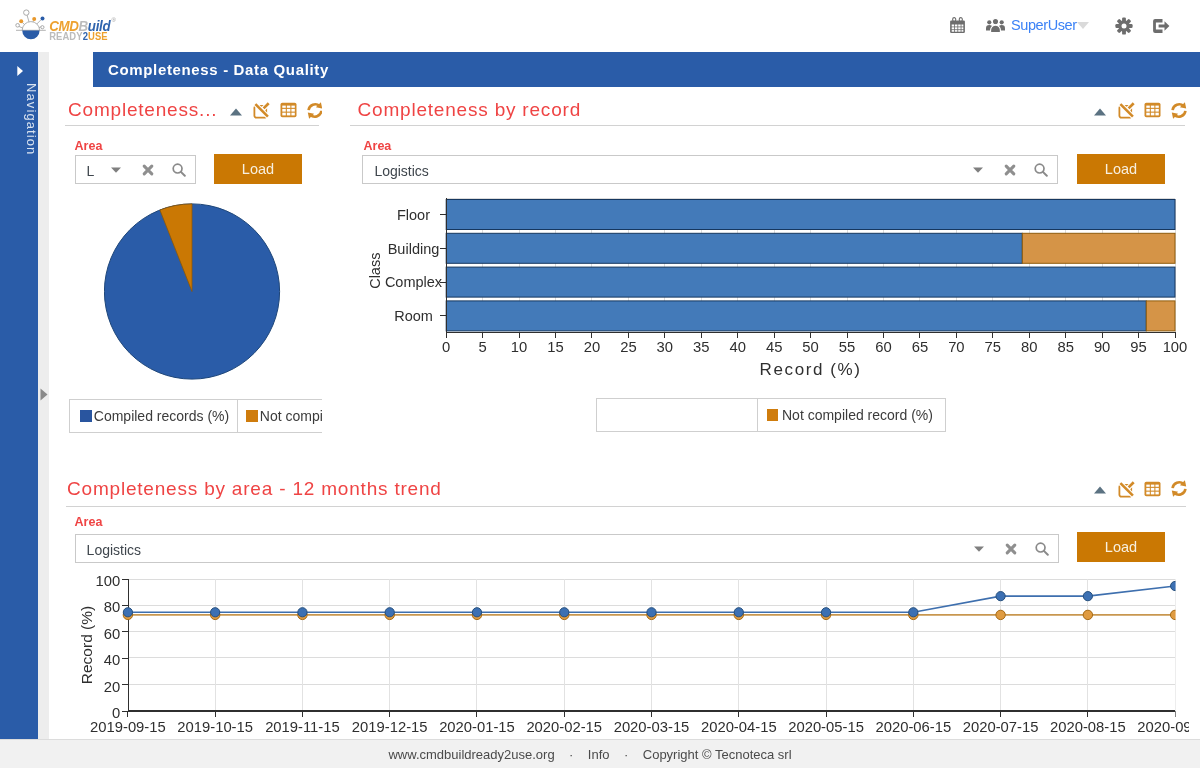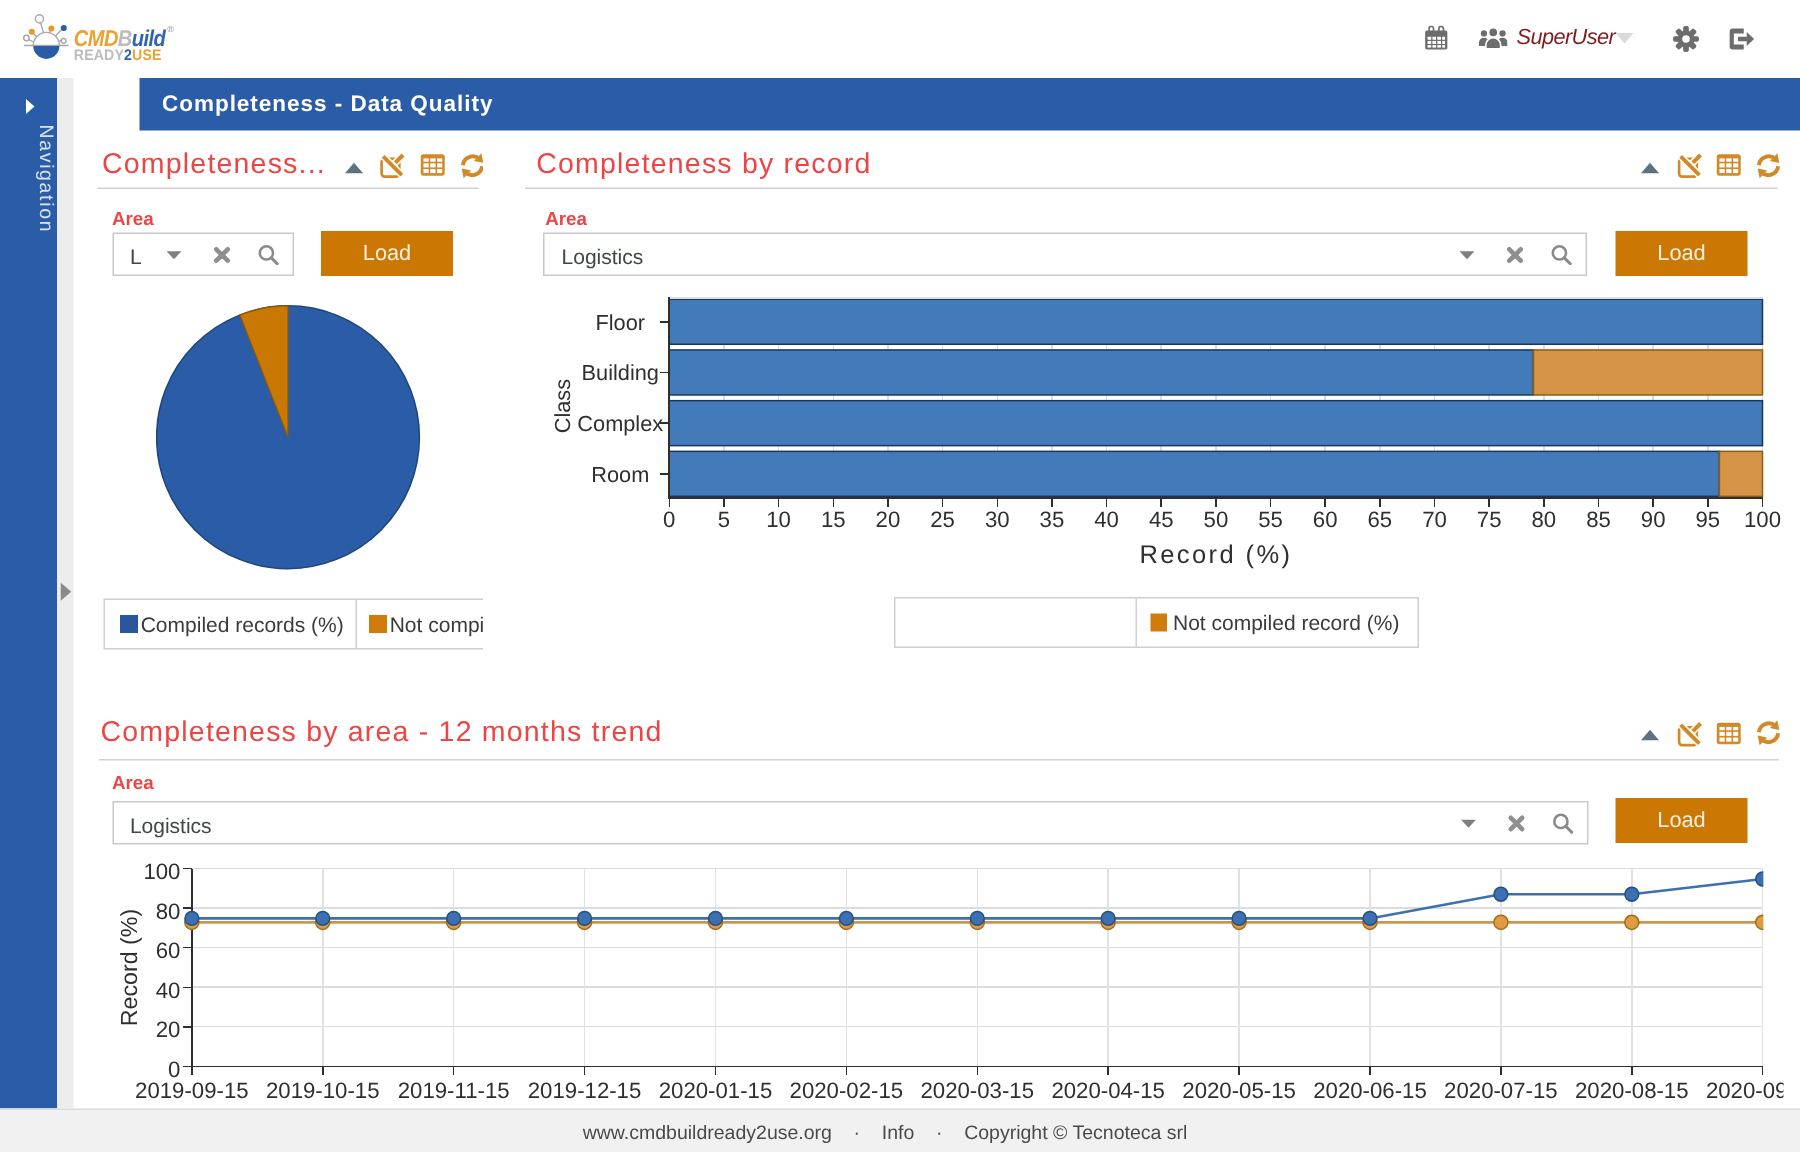--- a/index.html
+++ b/index.html
@@ -136,21 +136,21 @@
 <svg class="abs" style="left:986px;top:18px" width="19" height="15" viewBox="0 0 19 15" id="ic-users">
   <g fill="#6d6d6d">
     <circle cx="3.3" cy="4.3" r="2.1"></circle>
     <circle cx="15.7" cy="4.3" r="2.1"></circle>
     <path d="M0 12.6 v-2.2 a3.3 3.3 0 0 1 3.3 -3.3 a3.3 3.3 0 0 1 3.3 3.3 v2.2 Z"></path>
     <path d="M12.4 12.6 v-2.2 a3.3 3.3 0 0 1 3.3 -3.3 a3.3 3.3 0 0 1 3.3 3.3 v2.2 Z"></path>
     <circle cx="9.5" cy="3.6" r="3.1" stroke="#fff" stroke-width="1.1"></circle>
     <path d="M4.6 14.5 v-2.5 a4.9 4.9 0 0 1 9.8 0 v2.5 Z" stroke="#fff" stroke-width="1.1"></path>
   </g>
 </svg>
-<div class="abs" style="left:1011px;top:17px;font-size:14.5px;letter-spacing:-0.4px;color:#7f1d1d;font-style:italic;">SuperUser</div>
+<div class="abs" style="left:1011px;top:17px;font-size:14.5px;letter-spacing:-0.4px;color:#3b82f6;">SuperUser</div>
 <svg class="abs" style="left:1077px;top:22px" width="12" height="7" viewBox="0 0 12 7">
     <polygon points="0,0 12,0 6,7" fill="#dadada"></polygon>
   </svg>
 <svg class="abs" style="left:1115px;top:17px" width="18" height="18" viewBox="0 0 18 18" id="ic-gear">
   <g fill="#6d6d6d">
     <g id="teeth">
       <rect x="7.1" y="0.4" width="3.8" height="4.5" rx="1.2"></rect>
       <rect x="7.1" y="13.1" width="3.8" height="4.5" rx="1.2"></rect>
       <rect x="0.4" y="7.1" width="4.5" height="3.8" rx="1.2"></rect>
       <rect x="13.1" y="7.1" width="4.5" height="3.8" rx="1.2"></rect>

